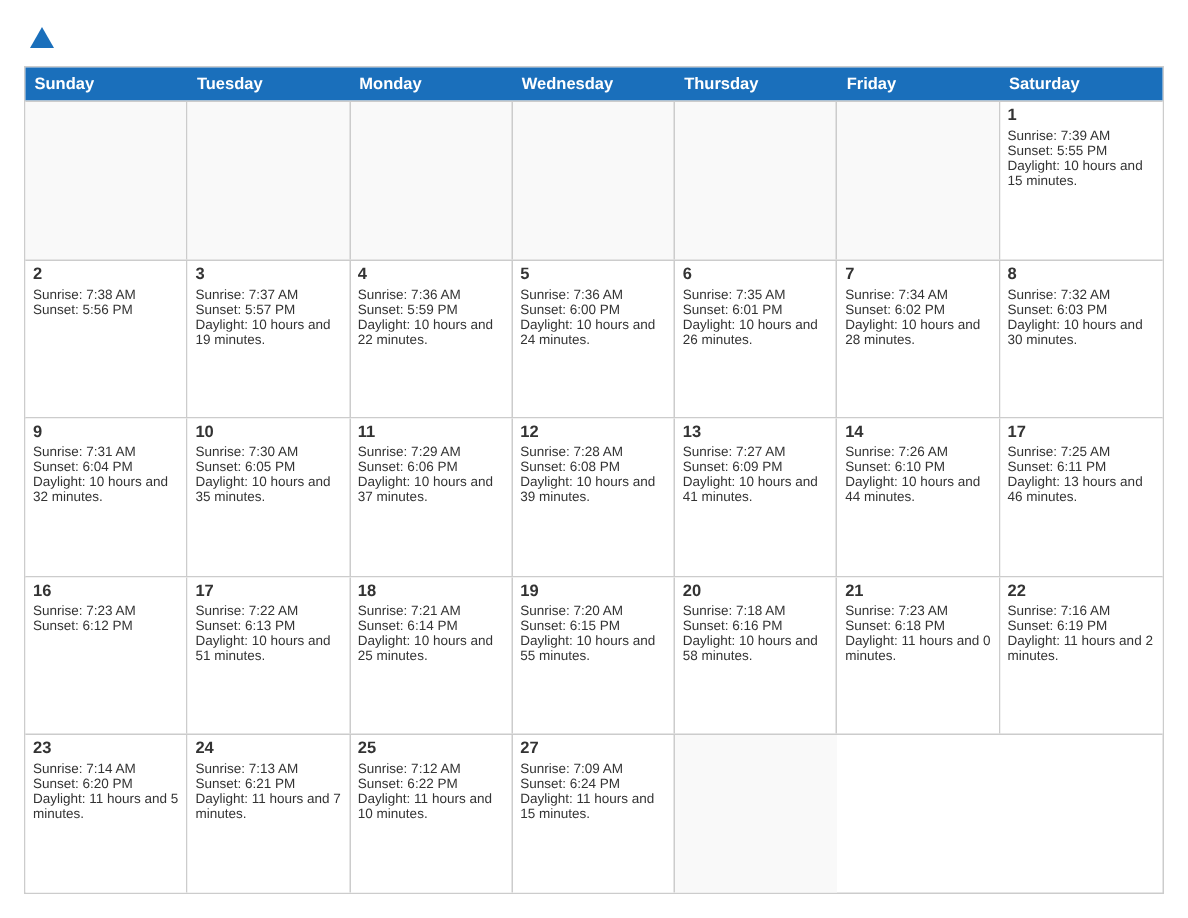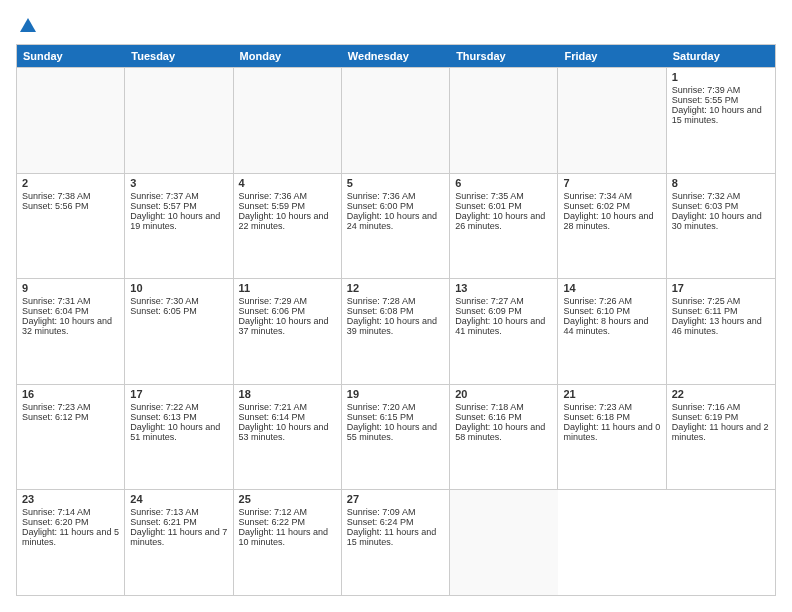--- a/index.html
+++ b/index.html
@@ -190,20 +190,21 @@
           <div class="cal-cell">
             <div class="day-num">9</div>
             <div>Sunrise: 7:31 AM</div>
             <div>Sunset: 6:04 PM</div>
             <div>Daylight: 10 hours and 32 minutes.</div>
           </div>
           <div class="cal-cell">
             <div class="day-num">10</div>
             <div>Sunrise: 7:30 AM</div>
             <div>Sunset: 6:05 PM</div>
+            <div>Daylight: 10 hours and 35 minutes.</div>
           </div>
           <div class="cal-cell">
             <div class="day-num">11</div>
             <div>Sunrise: 7:29 AM</div>
             <div>Sunset: 6:06 PM</div>
             <div>Daylight: 10 hours and 37 minutes.</div>
           </div>
           <div class="cal-cell">
             <div class="day-num">12</div>
             <div>Sunrise: 7:28 AM</div>
@@ -213,21 +214,21 @@
           <div class="cal-cell">
             <div class="day-num">13</div>
             <div>Sunrise: 7:27 AM</div>
             <div>Sunset: 6:09 PM</div>
             <div>Daylight: 10 hours and 41 minutes.</div>
           </div>
           <div class="cal-cell">
             <div class="day-num">14</div>
             <div>Sunrise: 7:26 AM</div>
             <div>Sunset: 6:10 PM</div>
-            <div>Daylight: 8 hours and 44 minutes.</div>
+            <div>Daylight: 10 hours and 44 minutes.</div>
           </div>
           <div class="cal-cell">
             <div class="day-num">17</div>
             <div>Sunrise: 7:25 AM</div>
             <div>Sunset: 6:11 PM</div>
             <div>Daylight: 13 hours and 46 minutes.</div>
           </div>
         </div>
         <div class="cal-week">
           <div class="cal-cell">
@@ -238,21 +239,21 @@
           <div class="cal-cell">
             <div class="day-num">17</div>
             <div>Sunrise: 7:22 AM</div>
             <div>Sunset: 6:13 PM</div>
             <div>Daylight: 10 hours and 51 minutes.</div>
           </div>
           <div class="cal-cell">
             <div class="day-num">18</div>
             <div>Sunrise: 7:21 AM</div>
             <div>Sunset: 6:14 PM</div>
-            <div>Daylight: 10 hours and 53 minutes.</div>
+            <div>Daylight: 10 hours and 25 minutes.</div>
           </div>
           <div class="cal-cell">
             <div class="day-num">19</div>
             <div>Sunrise: 7:20 AM</div>
             <div>Sunset: 6:15 PM</div>
             <div>Daylight: 10 hours and 55 minutes.</div>
           </div>
           <div class="cal-cell">
             <div class="day-num">20</div>
             <div>Sunrise: 7:18 AM</div>

